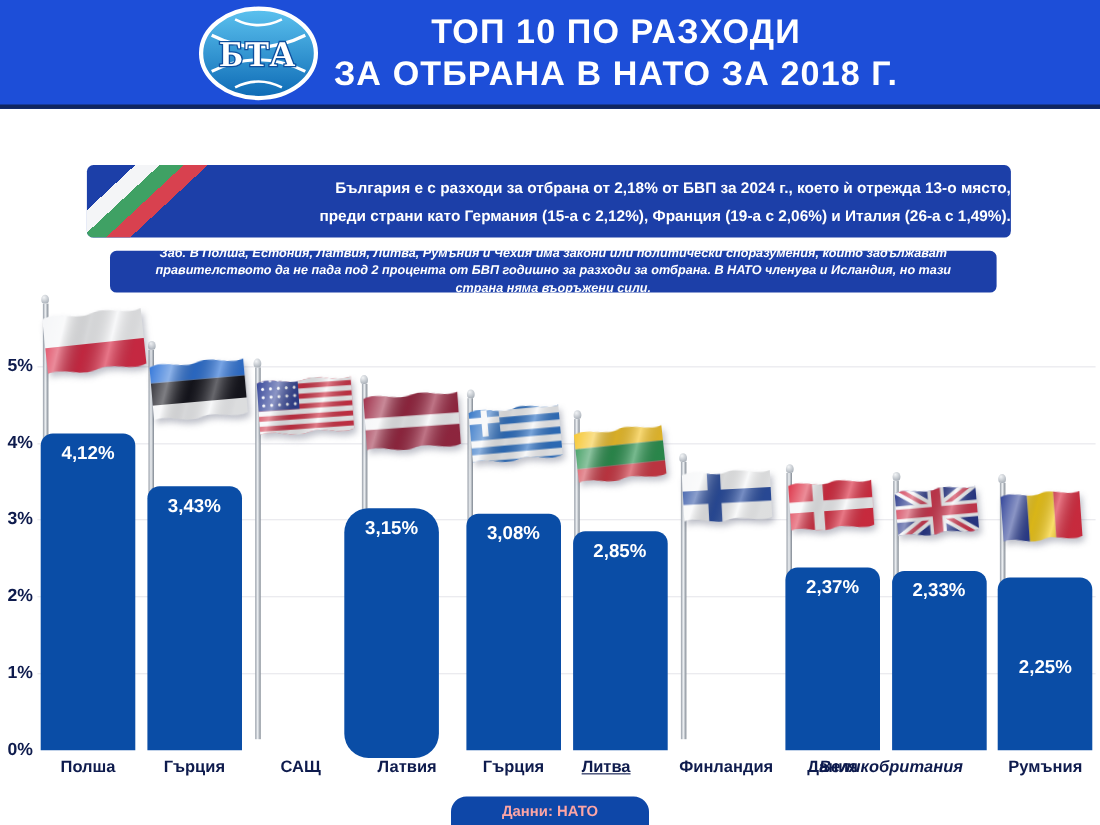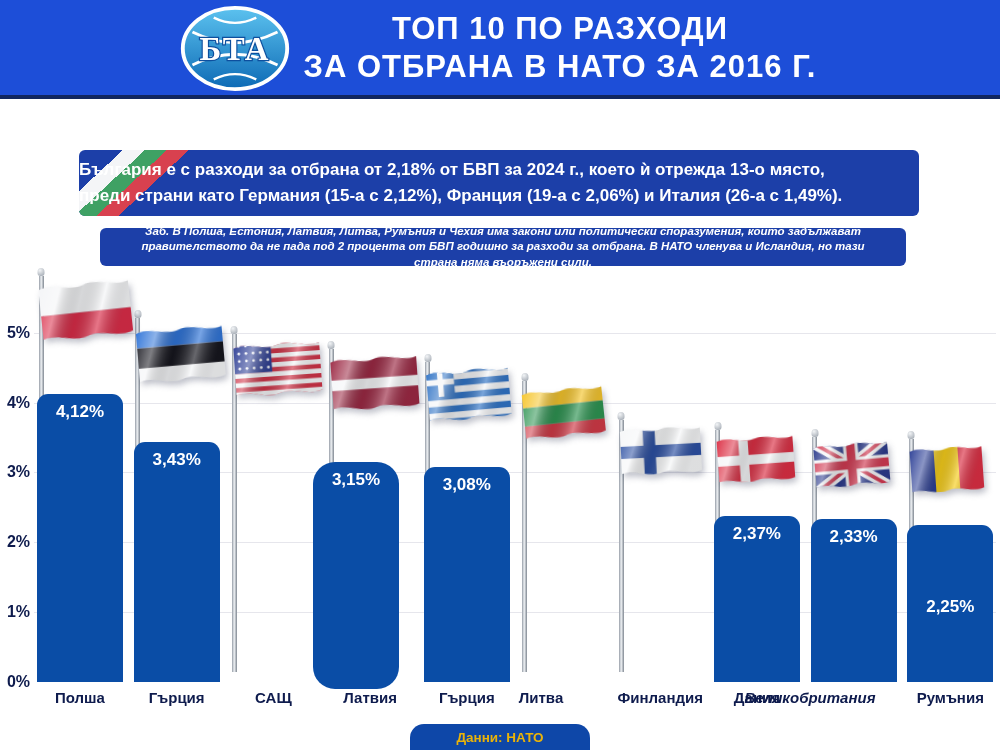--- a/index.html
+++ b/index.html
@@ -14,22 +14,22 @@
                flex-direction:column;align-items:center;justify-content:center;gap:7px;}
   .title-line{color:#ffffff;font-size:31px;font-weight:bold;letter-spacing:1px;line-height:1;}
 
   
   .banner{position:absolute;left:79px;top:150px;width:840px;height:66px;background:#1c3fa8;
           border-radius:6px;display:flex;flex-direction:column;align-items:center;
           justify-content:center;overflow:hidden;}
   .banner .ribbon{position:absolute;left:0;top:0;width:160px;height:100%;
           background:linear-gradient(137deg,rgba(0,0,0,0) 30px,#f4f5f7 30px 45px,
                      #3fa164 45px 60px,#d8414f 60px 75px,rgba(0,0,0,0) 75px);}
-  .banner-line{position:relative;color:#ffffff;font-weight:bold;font-size:17px;line-height:26px;
-               text-align:left;width:100%;}
+  .banner-line{position:relative;color:#ffffff;font-weight:bold;font-size:14px;line-height:26px;
+               text-align:right;width:100%;}
 
   
   .note{position:absolute;left:100px;top:228px;width:806px;height:38px;background:#1c3fa8;
         border-radius:6px;display:flex;align-items:center;justify-content:center;box-sizing:border-box;
         padding:2px 24px;}
   .note span{color:#ffffff;font-size:11.5px;font-style:italic;font-weight:bold;line-height:15.5px;
              text-align:center;}
 
   
   #chart{position:absolute;left:0;top:270px;width:1000px;height:480px;}
@@ -44,21 +44,21 @@
   .bar{position:absolute;background:#0a4da6;border-radius:11px 11px 0 0;z-index:2;
        display:flex;justify-content:center;}
   .bar .val{margin-top:8px;color:#ffffff;font-size:17px;font-weight:bold;}
   .flag{position:absolute;z-index:3;filter:drop-shadow(2px 4px 3px rgba(20,30,60,.28));}
   .flag svg{display:block;width:100%;height:100%;}
   .xlabel{position:absolute;text-align:center;font-size:15px;font-weight:bold;color:#0e1b4d;z-index:2;}
 
   
   .capsule{position:absolute;left:410px;top:724px;width:180px;height:26px;background:#0e47a8;
            border-radius:14px 14px 0 0;display:flex;align-items:center;justify-content:center;}
-  .capsule span{color:#eab308;font-size:13.5px;font-weight:bold;}
+  .capsule span{color:#fca5a5;font-size:13.5px;font-weight:bold;}
 </style>
 </head>
 <body>
 
 <div class="page">
 
   <svg width="0" height="0" style="position:absolute">
     <defs>
       <clipPath id="wave">
         <path d="M0,9 C20,1 40,15 60,8 C80,1 100,15 120,8 L120,71 C100,79 80,65 60,72 C40,79 20,65 0,71 Z"></path>
@@ -81,21 +81,21 @@
     <svg class="logo" viewBox="0 0 116 90">
       <ellipse cx="58" cy="45" rx="54" ry="42" fill="url(#globe)" stroke="#ffffff" stroke-width="4"></ellipse>
       <path d="M14,28 Q58,50 102,28" stroke="#ffffff" stroke-width="3" fill="none"></path>
       <path d="M36,13 Q58,24 80,13" stroke="#ffffff" stroke-width="2.5" fill="none"></path>
       <path d="M14,62 Q58,40 102,62" stroke="#ffffff" stroke-width="3" fill="none"></path>
       <path d="M36,77 Q58,66 80,77" stroke="#ffffff" stroke-width="2.5" fill="none"></path>
       <text x="58" y="57" text-anchor="middle" font-family="Liberation Serif, DejaVu Serif, serif" font-size="34" font-weight="bold" letter-spacing="2" fill="#ffffff" stroke="#0d4f9e" stroke-width="2.5" paint-order="stroke">БТА</text>
     </svg>
     <div class="title-block">
       <div class="title-line">ТОП 10 ПО РАЗХОДИ</div>
-      <div class="title-line">ЗА ОТБРАНА В НАТО ЗА 2016 Г.</div>
+      <div class="title-line">ЗА ОТБРАНА В НАТО ЗА 2018 Г.</div>
     </div>
   </div>
 
   <div class="banner">
     <div class="ribbon"></div>
     <div class="banner-line">България е с разходи за отбрана от 2,18% от БВП за 2024 г., което ѝ отрежда 13-о място,</div>
     <div class="banner-line">преди страни като Германия (15-а с 2,12%), Франция (19-а с 2,06%) и Италия (26-а с 1,49%).</div>
   </div>
 
   <div class="note">
@@ -218,21 +218,24 @@
       <div class="flag" style="left: 524px; top: 119px; width: 80px; height: 56px; transform: rotate(-6deg); transform-origin: left center;">
         <svg viewBox="0 0 120 80" preserveAspectRatio="none">
           <g clip-path="url(#wave)">
             <rect width="120" height="28" fill="#f5c52c"></rect>
             <rect y="28" width="120" height="26" fill="#2e9452"></rect>
             <rect y="54" width="120" height="26" fill="#d03a47"></rect>
             <rect width="120" height="80" fill="url(#sheen)"></rect>
           </g>
         </svg>
       </div>
-      <div class="xlabel" style="left: 471px; top: 419px; width: 140px;">Литва</div>
+      <div class="bar" style="left: 520.5px; top: 212.956px; width: 86px; height: 199.044px;">
+        <span class="val">2,85%</span>
+      </div>
+      <div class="xlabel" style="left: 481px; top: 419px; width: 140px; text-decoration: underline;">Литва</div>
       <div class="pole" style="left: 618.7px; top: 150px; height: 252px;"></div>
       <div class="flag" style="left: 621px; top: 156px; width: 80px; height: 54px; transform: rotate(-3deg); transform-origin: left center;">
         <svg viewBox="0 0 120 80" preserveAspectRatio="none">
           <g clip-path="url(#wave)">
             <rect width="120" height="80" fill="#f6f7f8"></rect>
             <rect x="34" width="18" height="80" fill="#2c50a3"></rect>
             <rect y="31" width="120" height="18" fill="#2c50a3"></rect>
             <rect width="120" height="80" fill="url(#sheen)"></rect>
           </g>
         </svg>

